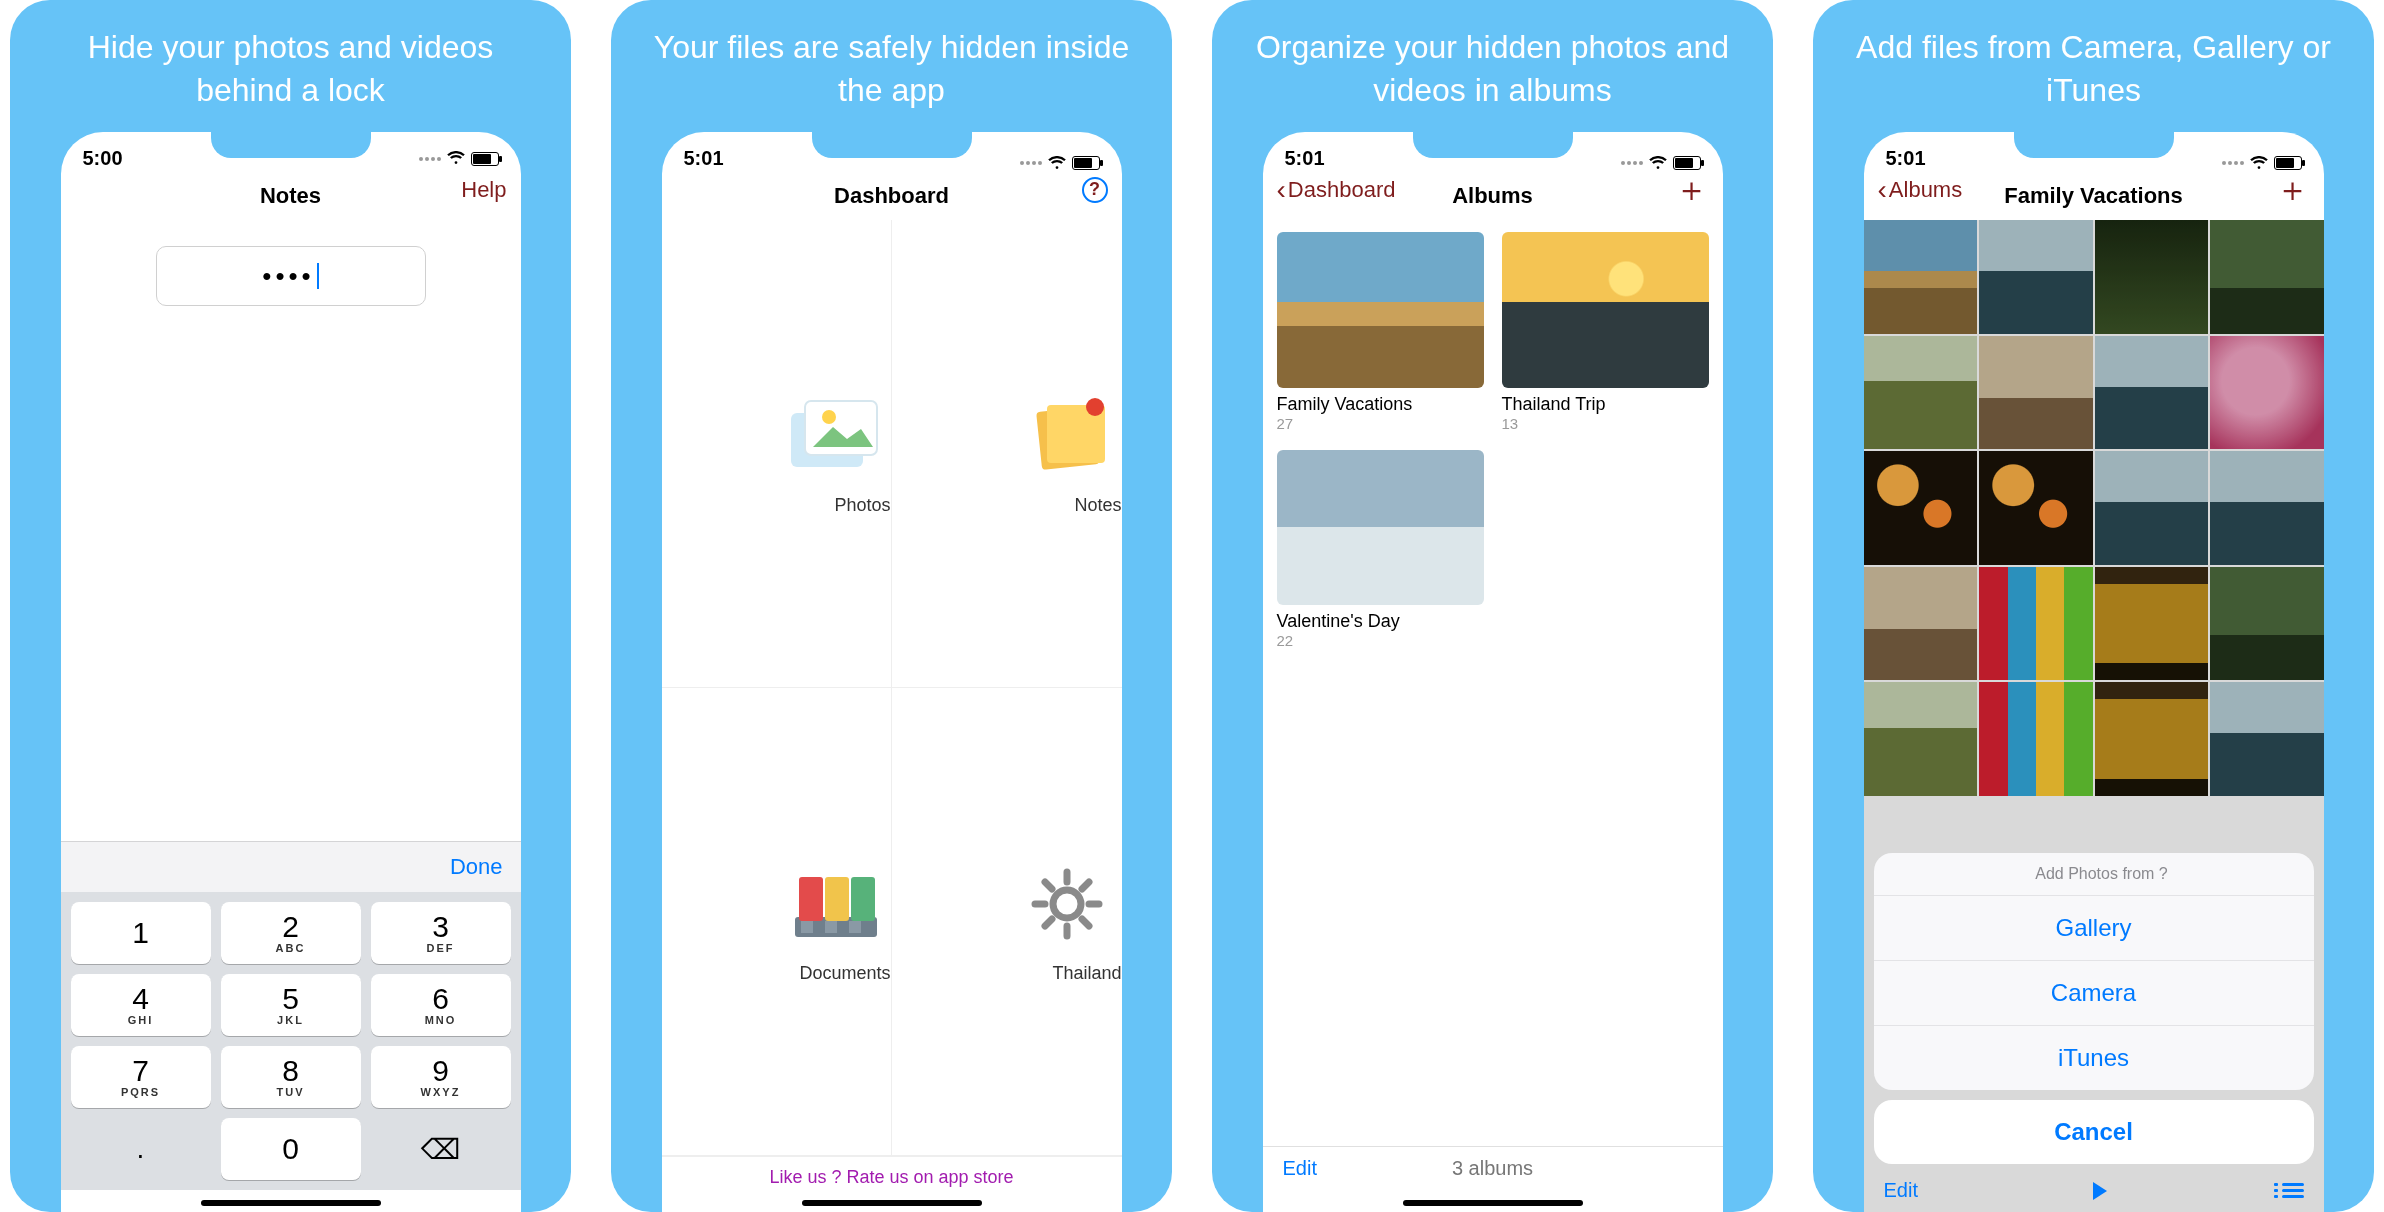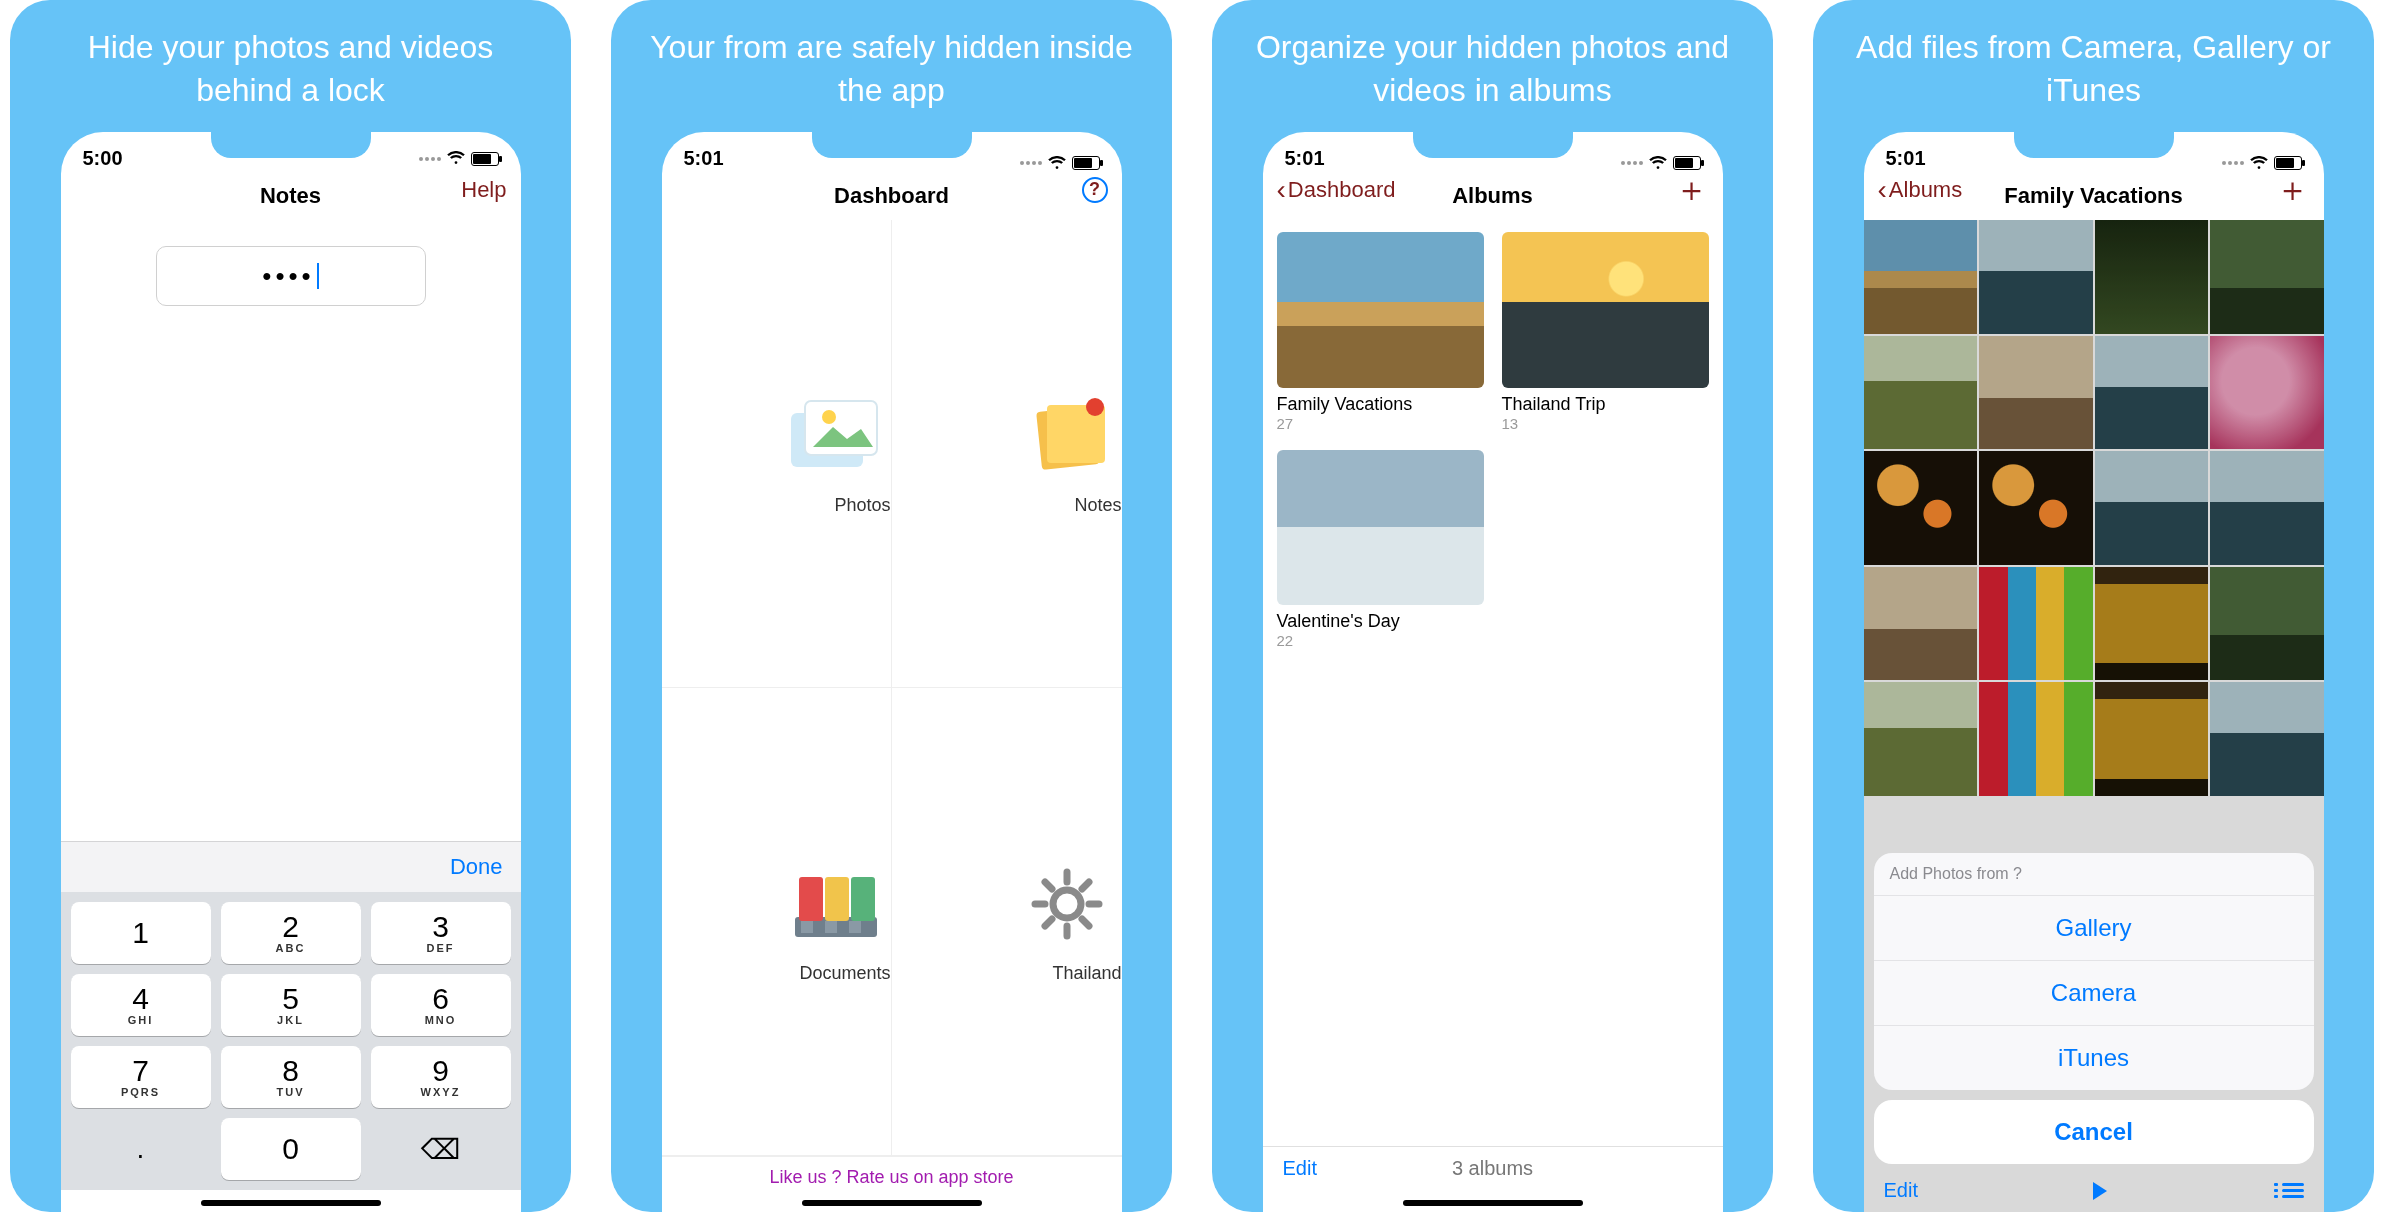--- a/index.html
+++ b/index.html
@@ -147,21 +147,21 @@
     display:grid; grid-template-columns: repeat(4,1fr);
     gap:2px; padding:0;
   }
   .g-thumb { aspect-ratio:1; background:#777; }
   .phone4 .content { position: relative; }
   .dim { position:absolute; inset:0; background:rgba(0,0,0,.15);}
   .sheet {
     position:absolute; bottom:48px; left:10px; right:10px;
   }
   .sheet-block { background:rgba(248,248,250,.98); border-radius:18px; overflow:hidden; }
-  .sheet-title { font-size:16px; color:#8a8a8f; padding:12px 0;margin-left:16px;}
+  .sheet-title { text-align:center; font-size:16px; color:#8a8a8f; padding:12px 0;margin-left:16px;}
   .sheet-opt { text-align:center; font-size:24px; color:#007aff; padding:18px 0; border-top:1px solid #e3e3e6;}
   .sheet-cancel { margin-top:10px; background:#fff; border-radius:18px; text-align:center; font-size:24px; color:#007aff; font-weight:600; padding:18px 0;}
   .bottom-icons { position:absolute; bottom:0; left:0; right:0; display:flex; justify-content:space-between; align-items:center; padding:10px 20px; color:#007aff; font-size:20px;}
   .play-tri { width:0;height:0;border-left:14px solid #007aff; border-top:9px solid transparent; border-bottom:9px solid transparent;}
   .list-icon { display:flex; flex-direction:column; gap:3px;}
   .list-icon span{ display:block; width:22px; height:3px; background:#007aff; border-radius:2px; position:relative;}
   .list-icon span::before{content:""; position:absolute; left:-8px; top:0; width:4px; height:3px; background:#007aff; border-radius:1px;}
 
   
   .scene-desert { background: linear-gradient(#6fa9c9 0 45%, #caa15a 45% 60%, #886938 60% 100%); }
@@ -264,21 +264,21 @@
             <span class="key-num">0</span>
           </div>
           <div class="key key-bare">⌫</div>
         </div>
       <div class="home-ind"></div>
     </div>
   </div>
 </div>
 
 <div class="panel">
-  <div class="panel-caption">Your from are safely hidden inside the app</div>
+  <div class="panel-caption">Your files are safely hidden inside the app</div>
   <div class="phone">
     <div class="notch"></div>
     <div class="status-bar">
       <span>5:01</span>
       <span class="status-right">
         <span class="sig-dots">
             <span></span>
             <span></span>
             <span></span>
             <span></span>

